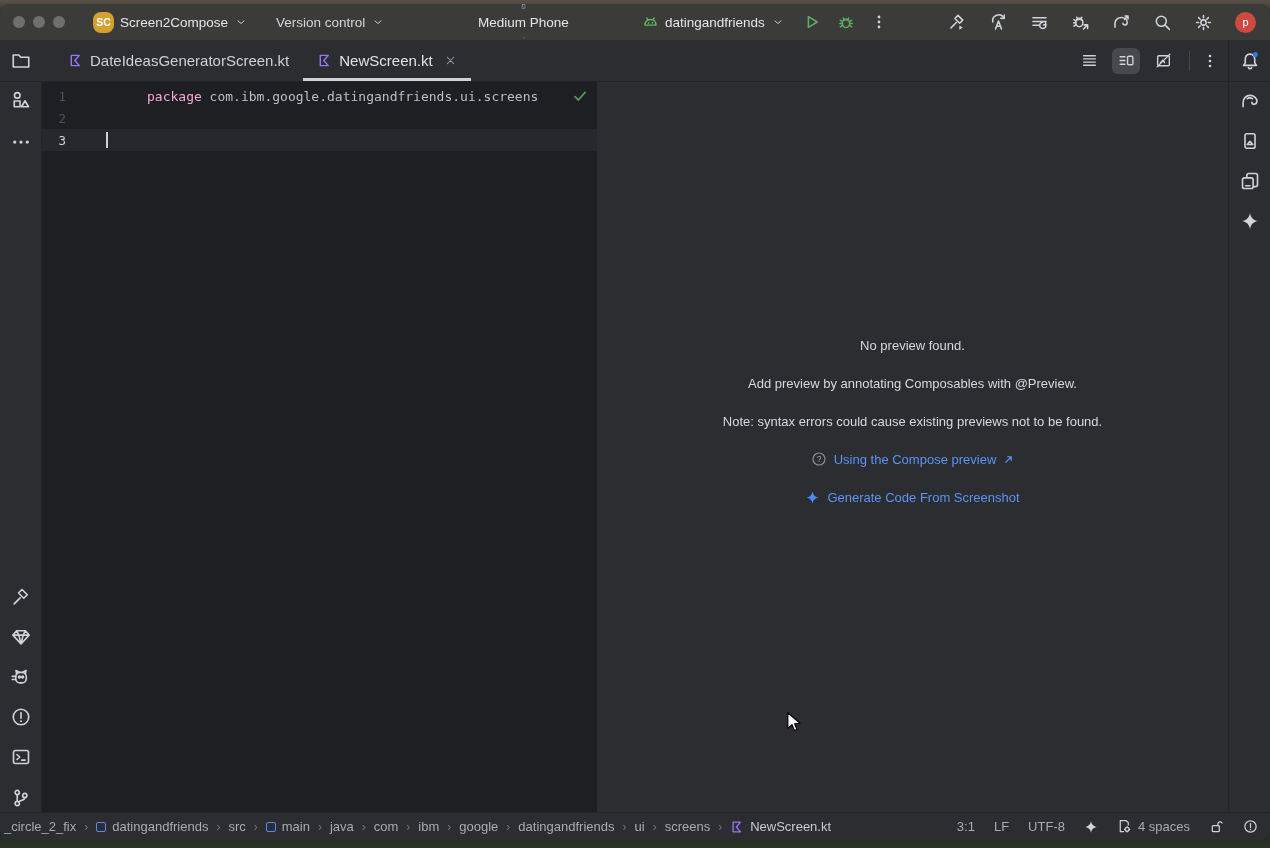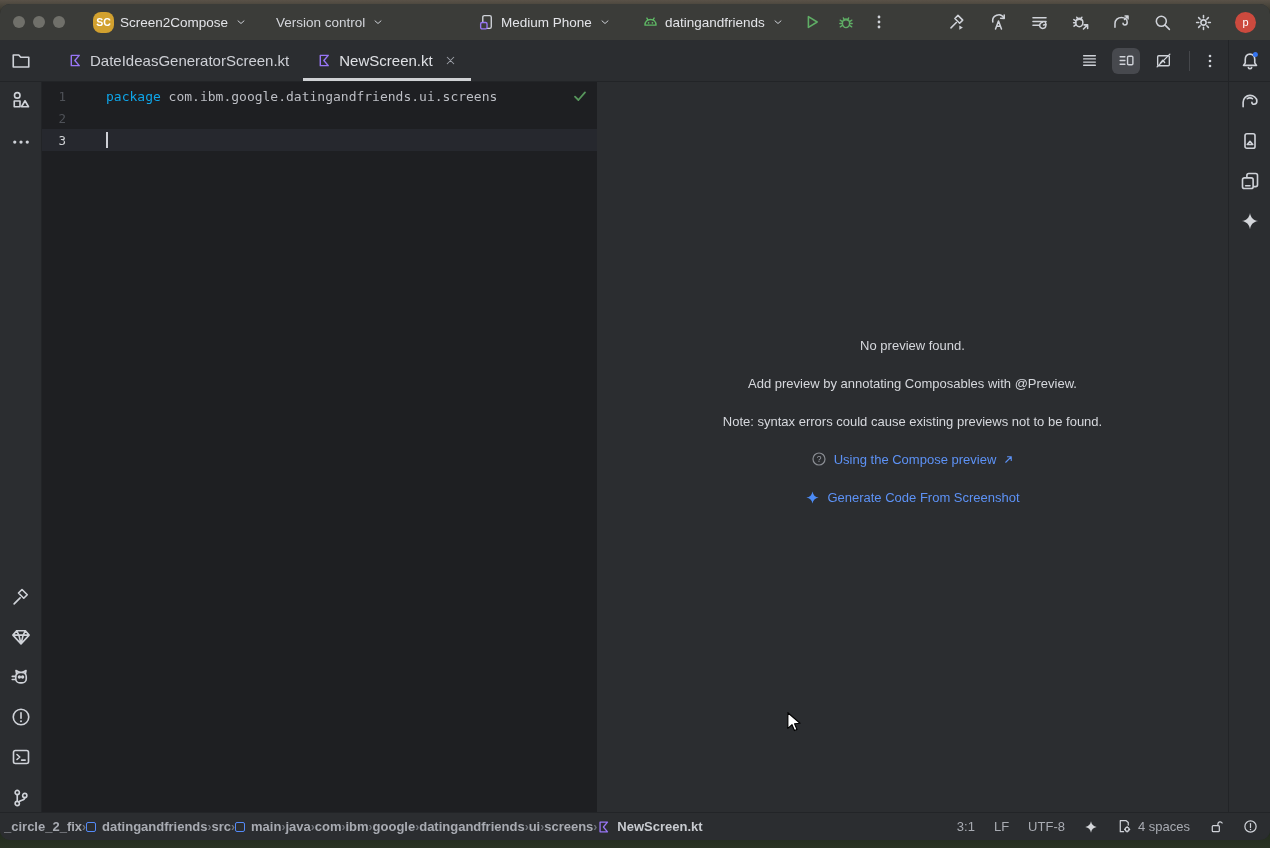--- a/index.html
+++ b/index.html
@@ -48,34 +48,34 @@
   .stripe-left { border-right:1px solid #222427; }
   .stripe-right { border-left:1px solid #222427; }
 
   .editor { width:555px; flex:0 0 auto; background:#1e1f22; position:relative; font-family:"DejaVu Sans Mono", monospace; font-size:13px; }
   .cur-line { position:absolute; left:0; right:0; top:47px; height:22px; background:#26282e; }
   .ed-lines { position:relative; padding-top:3px; }
   .ed-row { display:flex; height:22px; align-items:center; }
   .gutter { width:64px; flex:0 0 auto; text-align:right; padding-right:40px; color:#4e5157; font-size:12.5px; }
   .gutter.cur { color:#cfd1d4; }
   .codetxt { white-space:pre; color:#bcbec4; }
-  .kw { color:#0ea5e9; }
+  .kw { color:#f9a8d4;margin-left:41px; }
   .caret { display:inline-block; width:1.5px; height:16px; background:#ced0d6; vertical-align:middle; }
   .inspect-ok { position:absolute; top:6px; right:9px; }
 
   .preview { flex:1 1 auto; background:#2b2d30; position:relative; }
   .pv-center { position:absolute; left:0; right:0; top:244px; text-align:center; font-size:13px; color:#d6d8dd; }
   .pv-row { height:38px; display:flex; align-items:center; justify-content:center; gap:7px; }
   .pv-link { color:#5d92f6; cursor:pointer; }
 
   .cursor-arrow { position:absolute; left:786px; top:708px; z-index:50; }
 
   
   .statusbar { height:28px; flex:0 0 auto; background:#2b2d30; border-top:1px solid #222427; display:flex; align-items:center; padding:0 12px 0 4px; font-size:13px; color:#a8abb2; }
-  .crumbs { display:flex; align-items:center; gap:0; white-space:nowrap; overflow:hidden;font-weight:bold; }
+  .crumbs { display:flex; align-items:center; gap:8px; white-space:nowrap; overflow:hidden; }
   .crumb { display:flex; align-items:center; gap:6px; }
   .crumb-sep { color:#6f737a; font-size:12px; }
   .mod-ic { width:10px; height:10px; border:1.5px solid #548af7; border-radius:2px; }
   .crumb-file { color:#c8cbd0; }
   .sb-right { margin-left:auto; display:flex; align-items:center; gap:19px; }
 </style>
 </head>
 <body>
 
 <div class="window">
@@ -95,21 +95,21 @@
         </svg>
     </div>
 
     <div class="tb-group" style="left:276px; color:#d3d5da;">
       <span>Version control</span>
       <svg class="ic chev" width="12" height="12" viewBox="0 0 16 16">
           <path d="M4 6.5 L8 10 L12 6.5"></path>
         </svg>
     </div>
 
-    <div class="tb-group" style="left:478px;">
+    <div class="tb-group" style="left:478px;flex-direction:column;">
       <svg width="17" height="17" viewBox="0 0 16 16">
         <rect class="ic" x="4.5" y="1.5" width="8" height="12" rx="1.5"></rect>
         <rect x="2.5" y="8" width="6" height="6" rx="1.3" fill="#3b3c39" stroke="#9876f5" stroke-width="1.3"></rect>
       </svg>
       <span>Medium Phone</span>
       <svg class="ic chev" width="12" height="12" viewBox="0 0 16 16">
           <path d="M4 6.5 L8 10 L12 6.5"></path>
         </svg>
     </div>
 

